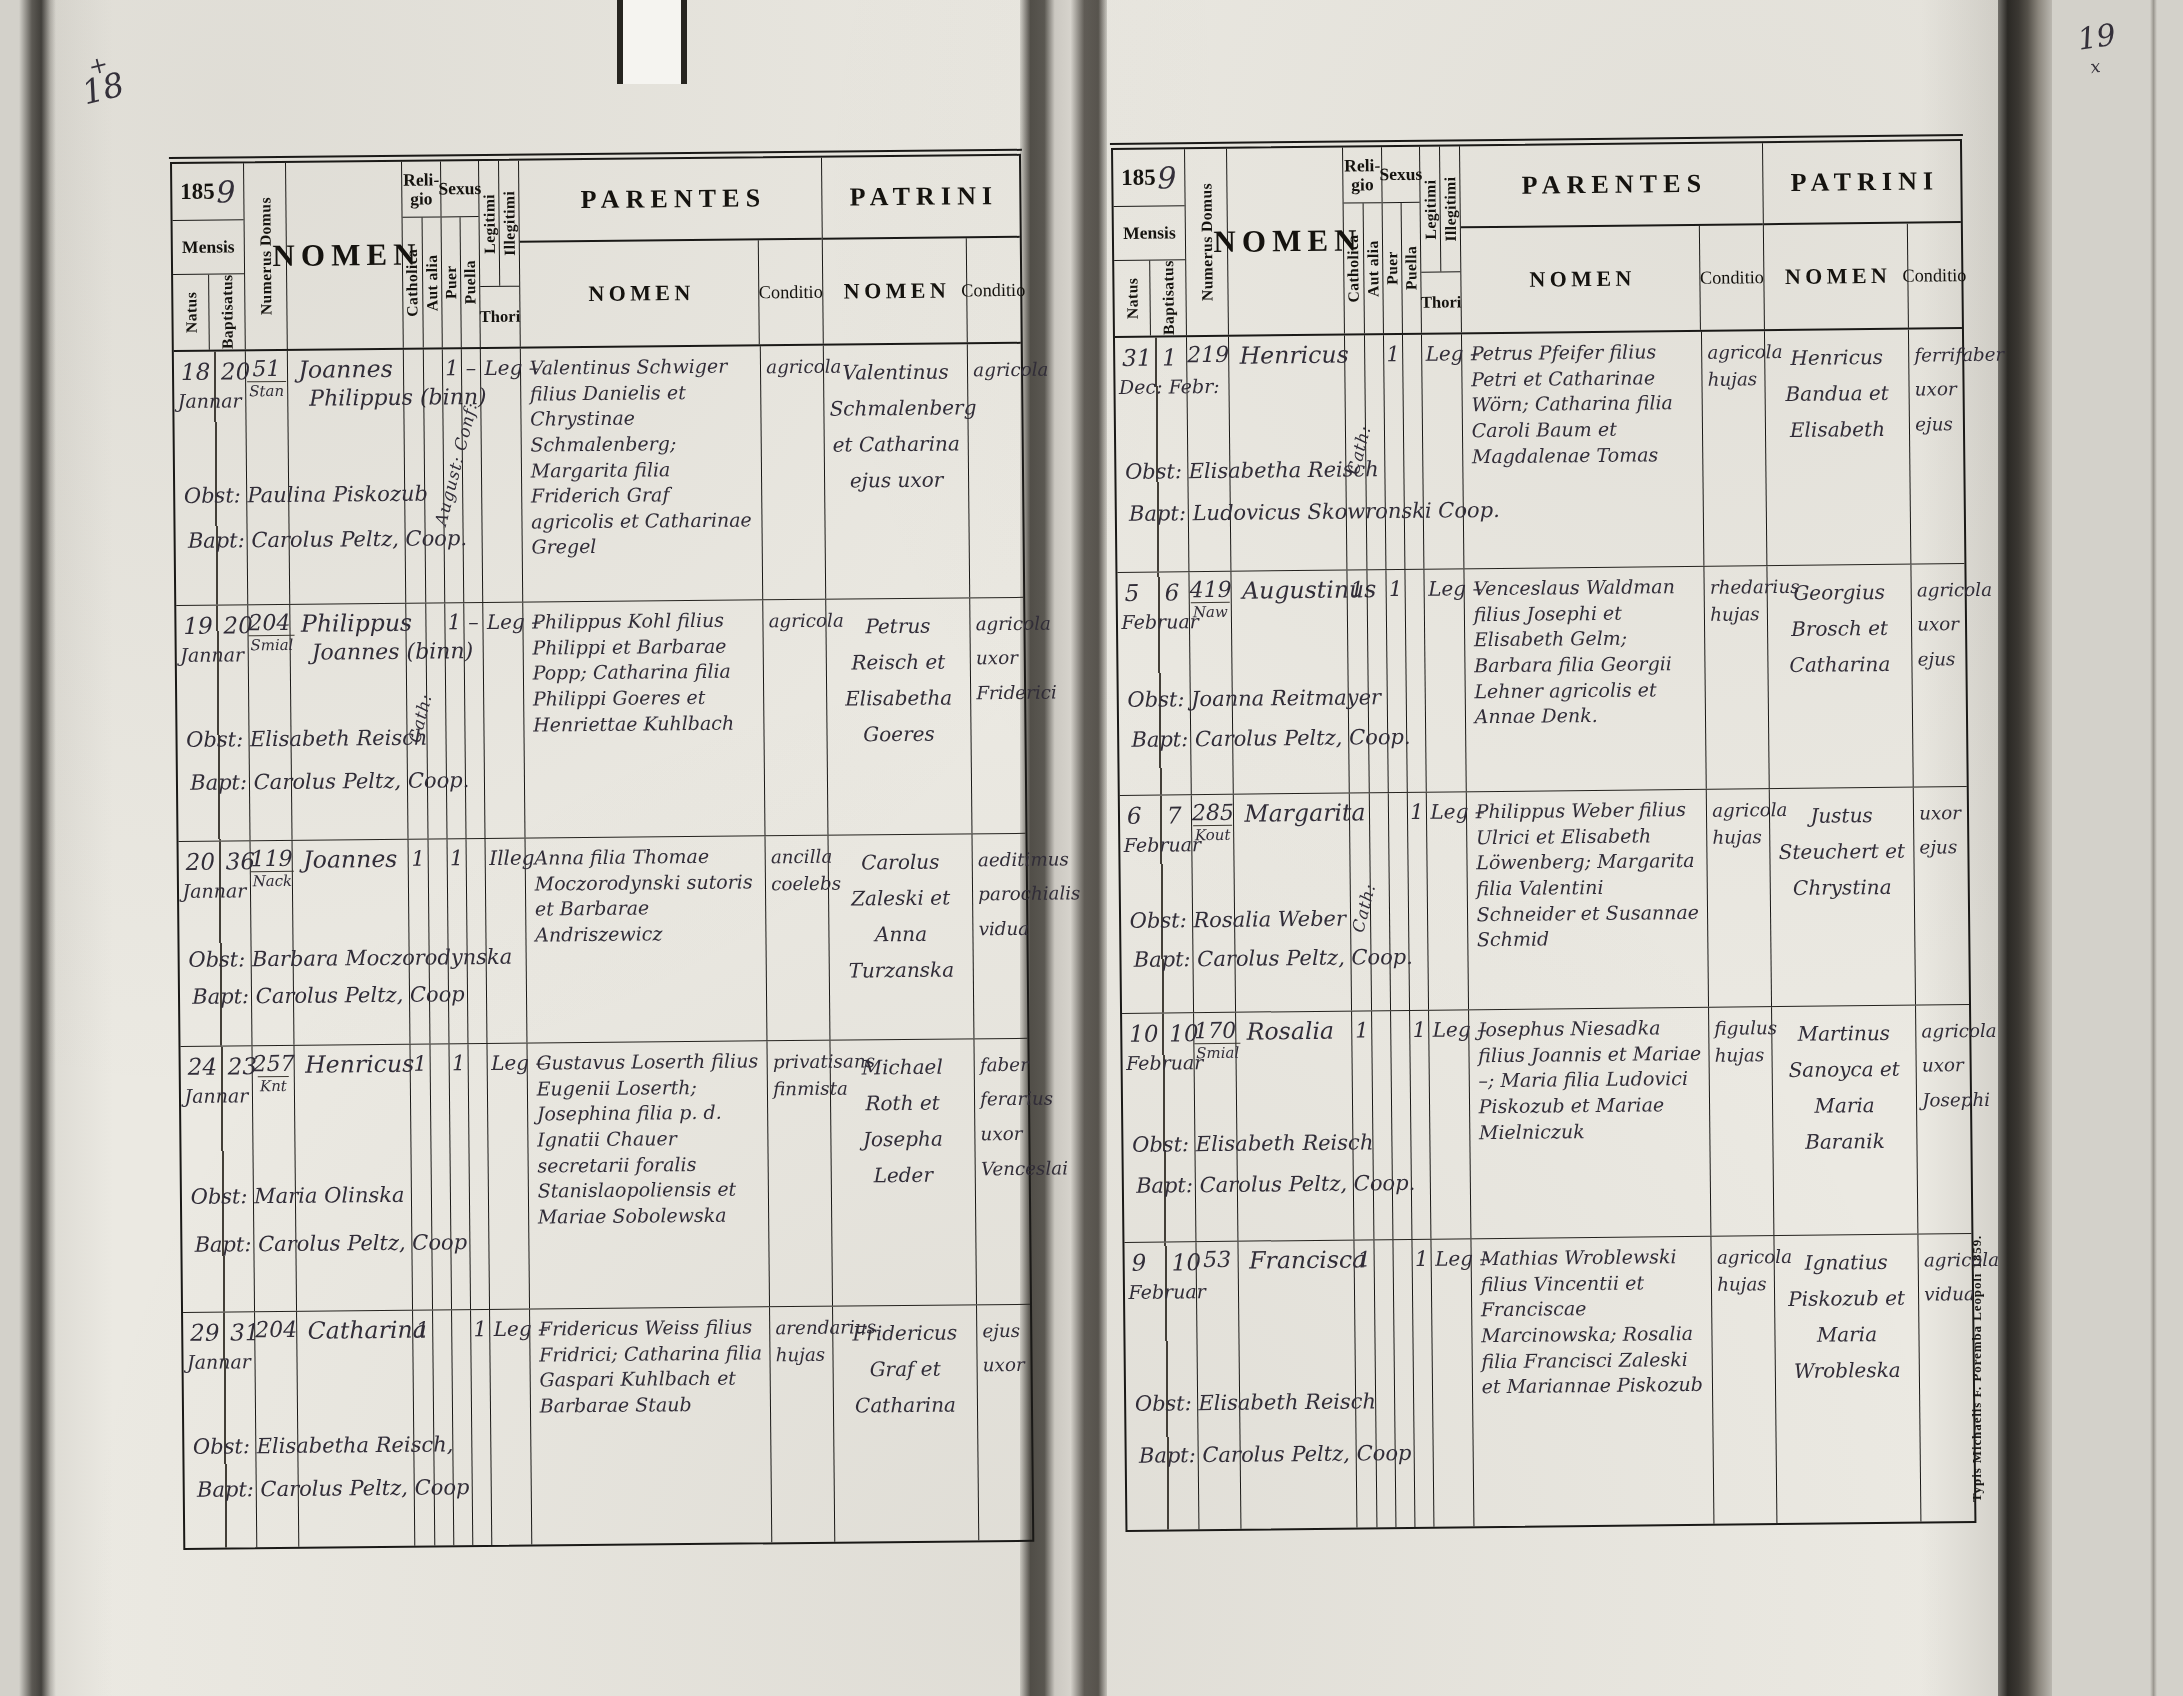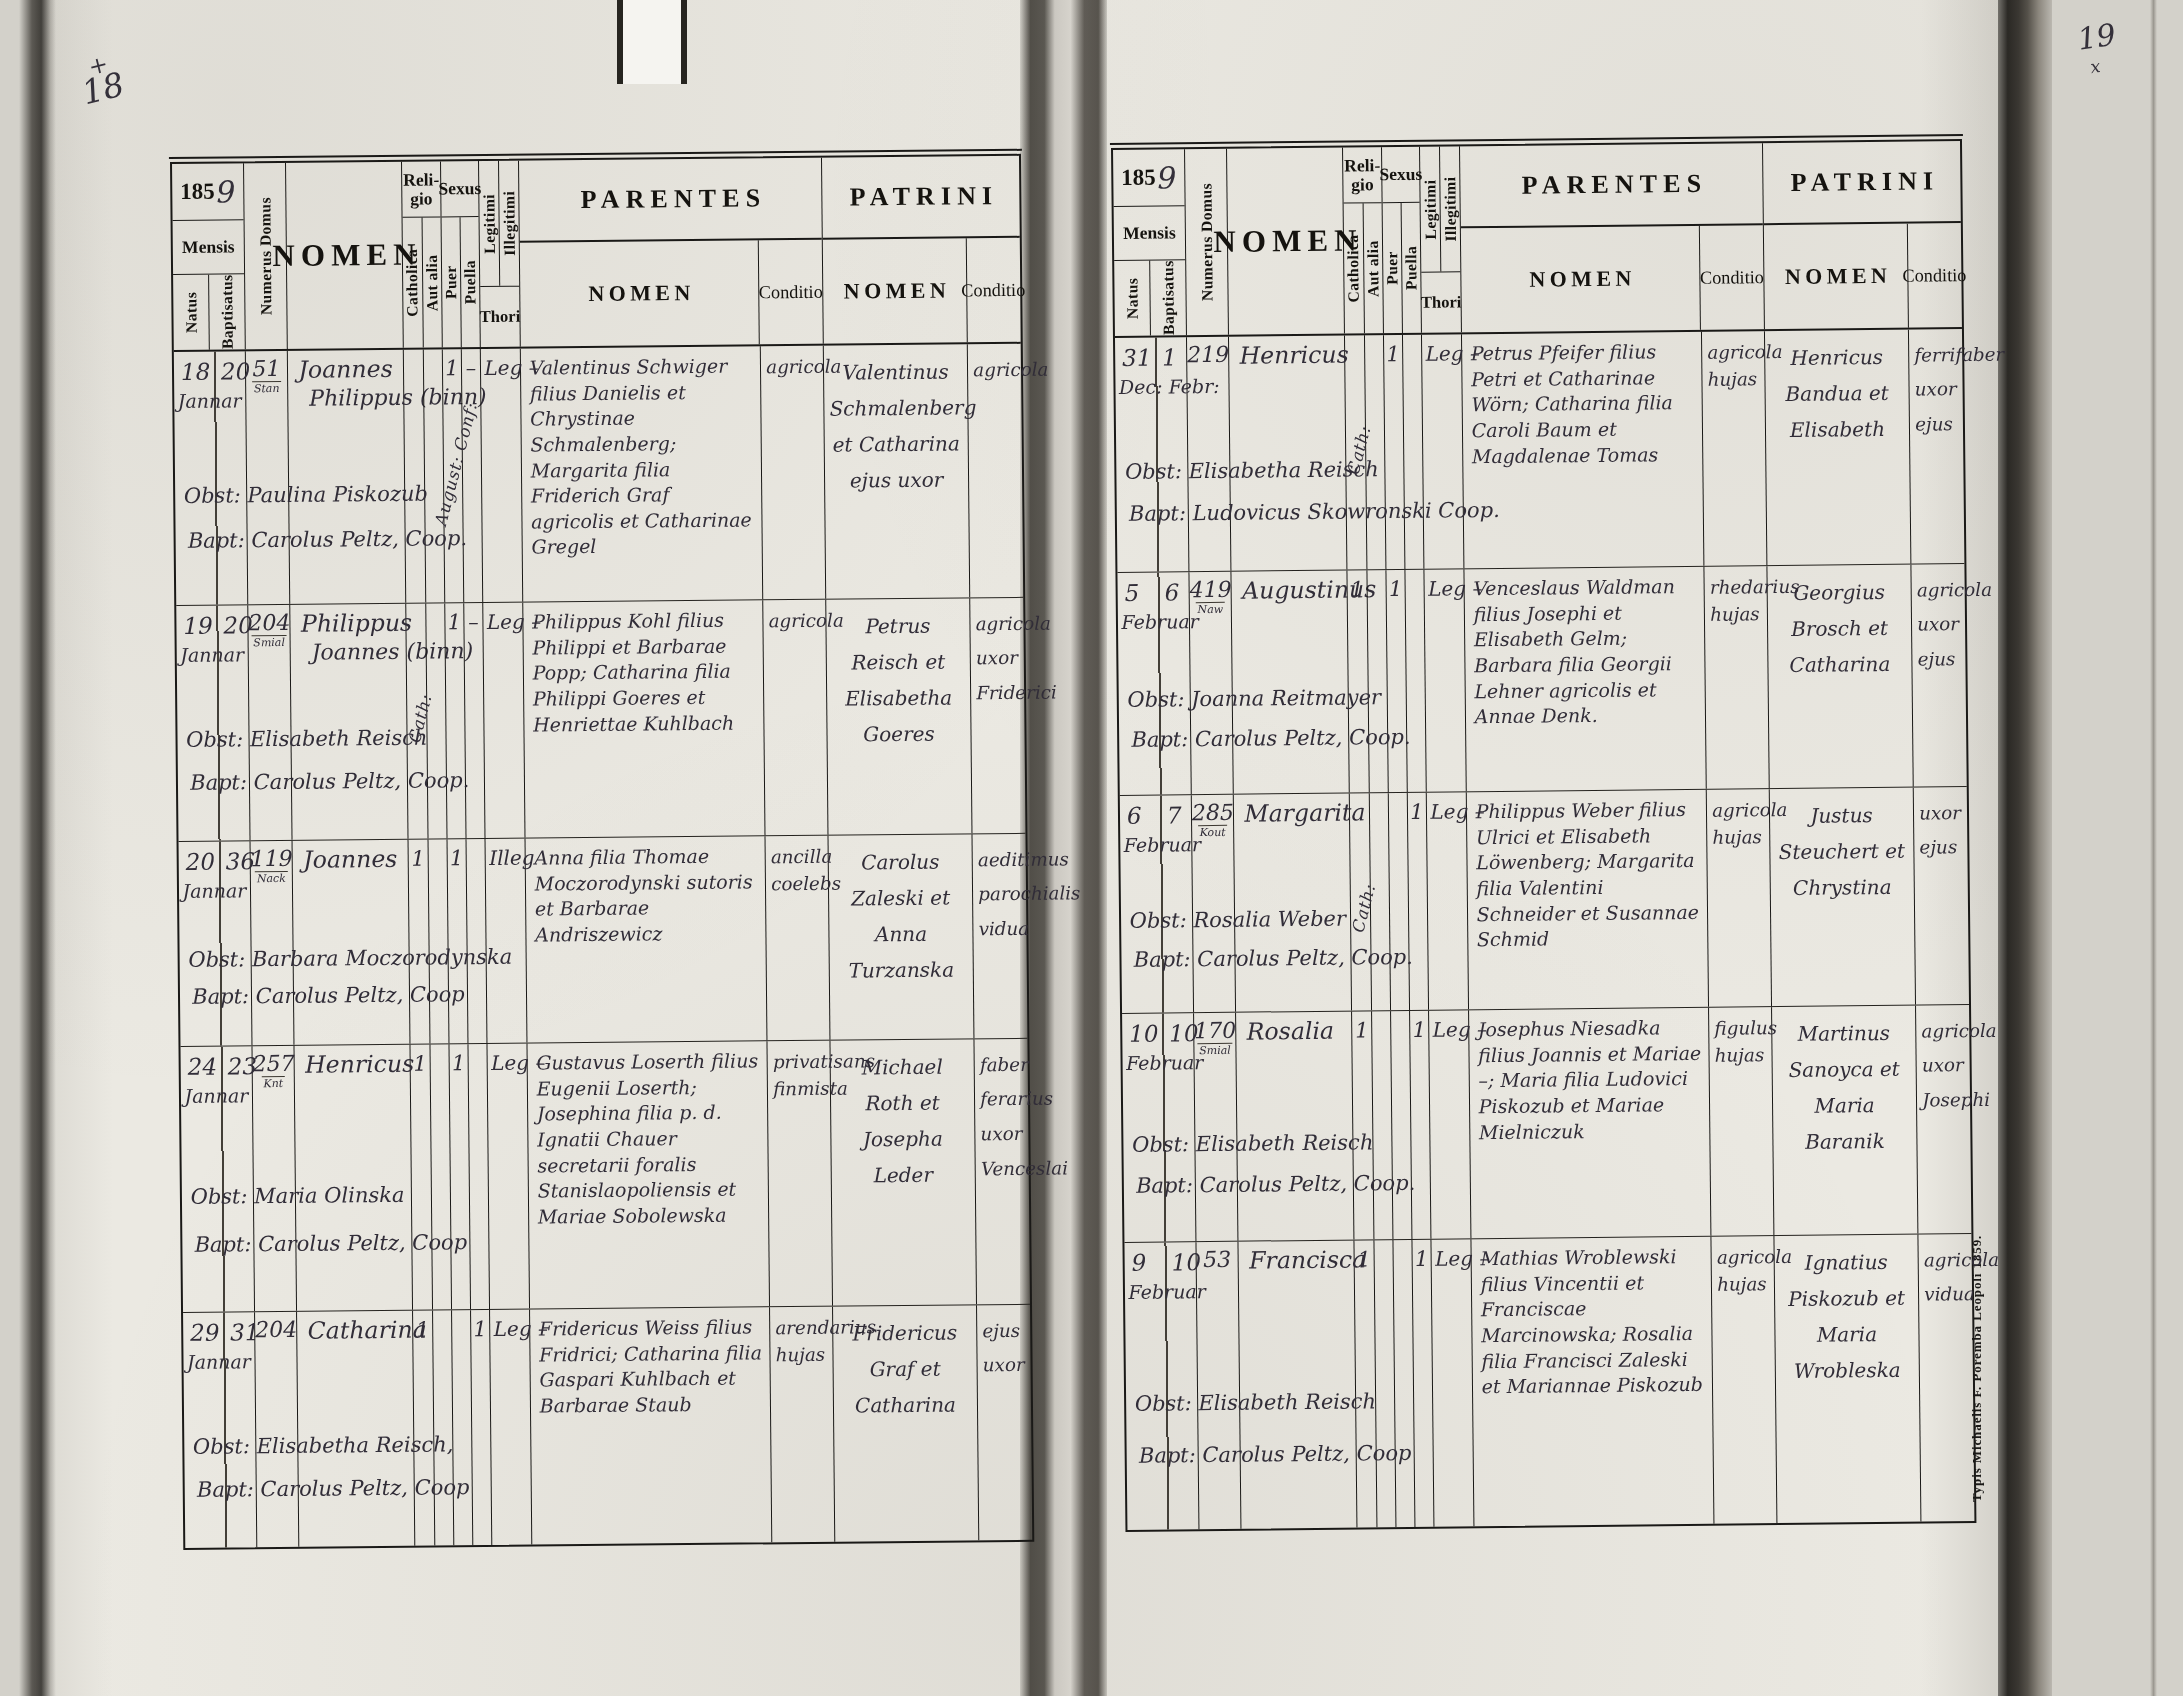--- a/index.html
+++ b/index.html
@@ -125,21 +125,21 @@
   .rows-right .row:nth-child(3){height:218px;}
   .rows-right .row:nth-child(4){height:229px;}
   .rows-right .row:nth-child(5){height:288px;}
   .c.m{background:linear-gradient(90deg, transparent 0 40px, #433f38 40px 42px, transparent 42px);}
   .c.m .d1{position:absolute;left:7px;top:7px;font-size:23px;}
   .c.m .d2{position:absolute;left:47px;top:7px;font-size:23px;}
   .c.m .mo{position:absolute;left:3.5px;top:38px;font-size:19px;white-space:nowrap;z-index:2;}
   .c.m .obst{position:absolute;left:8.7px;top:52%;font-size:21px;white-space:nowrap;z-index:3;}
   .c.m .baptl{position:absolute;left:12.2px;top:70%;font-size:21px;white-space:nowrap;z-index:3;}
   .c.hse .hn{display:block;text-align:center;font-size:22px;margin-top:5.2px;}
-  .c.hse .hs{display:block;font-size:11px;text-align:left;width:fit-content;margin:0 auto;
+  .c.hse .hs{display:block;font-size:15px;text-align:left;width:fit-content;margin:0 auto;
     border-top:1.3px solid #3a362f;padding:0 1.7px;}
   .c.hse .hs:empty{display:none;}
   .c.nm .n1{display:block;font-size:23.6px;margin:5.2px 0 0 10.5px;white-space:nowrap;}
   .c.nm .n2{display:block;font-size:22px;margin:1.7px 0 0 21px;white-space:nowrap;}
   .c.sm{font-size:21px;text-align:center;padding-top:7px;}
   .relnote{position:absolute;left:-12.2px;top:105px;transform:rotate(-75deg);
     font-size:16.6px;white-space:nowrap;letter-spacing:0.9px;z-index:2;}
   .relnote:empty{display:none;}
   .c.th{font-size:20px;padding:7px 0 0 3.5px;white-space:nowrap;}
   .c.par{font-size:19px;line-height:1.35;padding:7px 5.2px 0 8.7px;}

